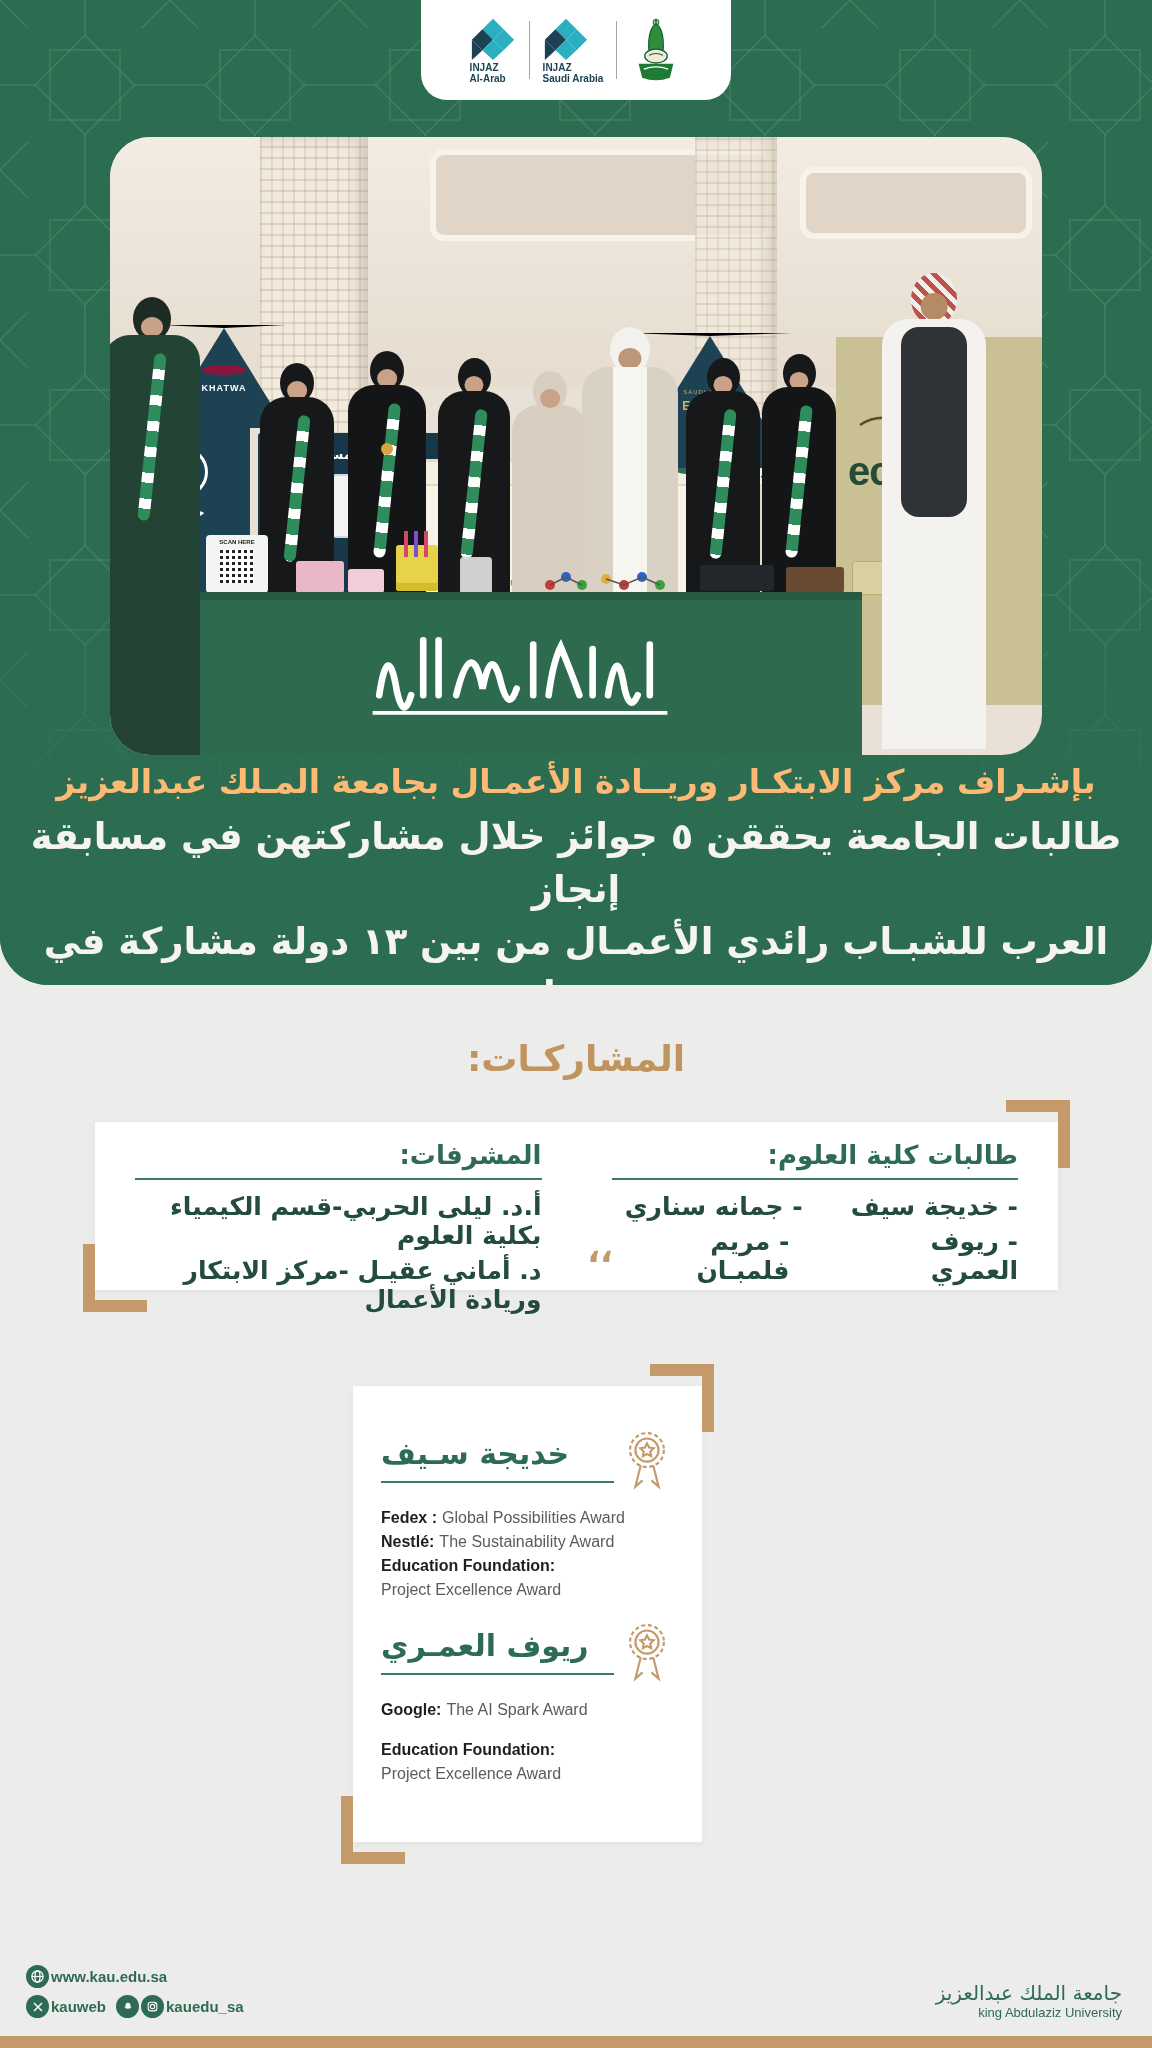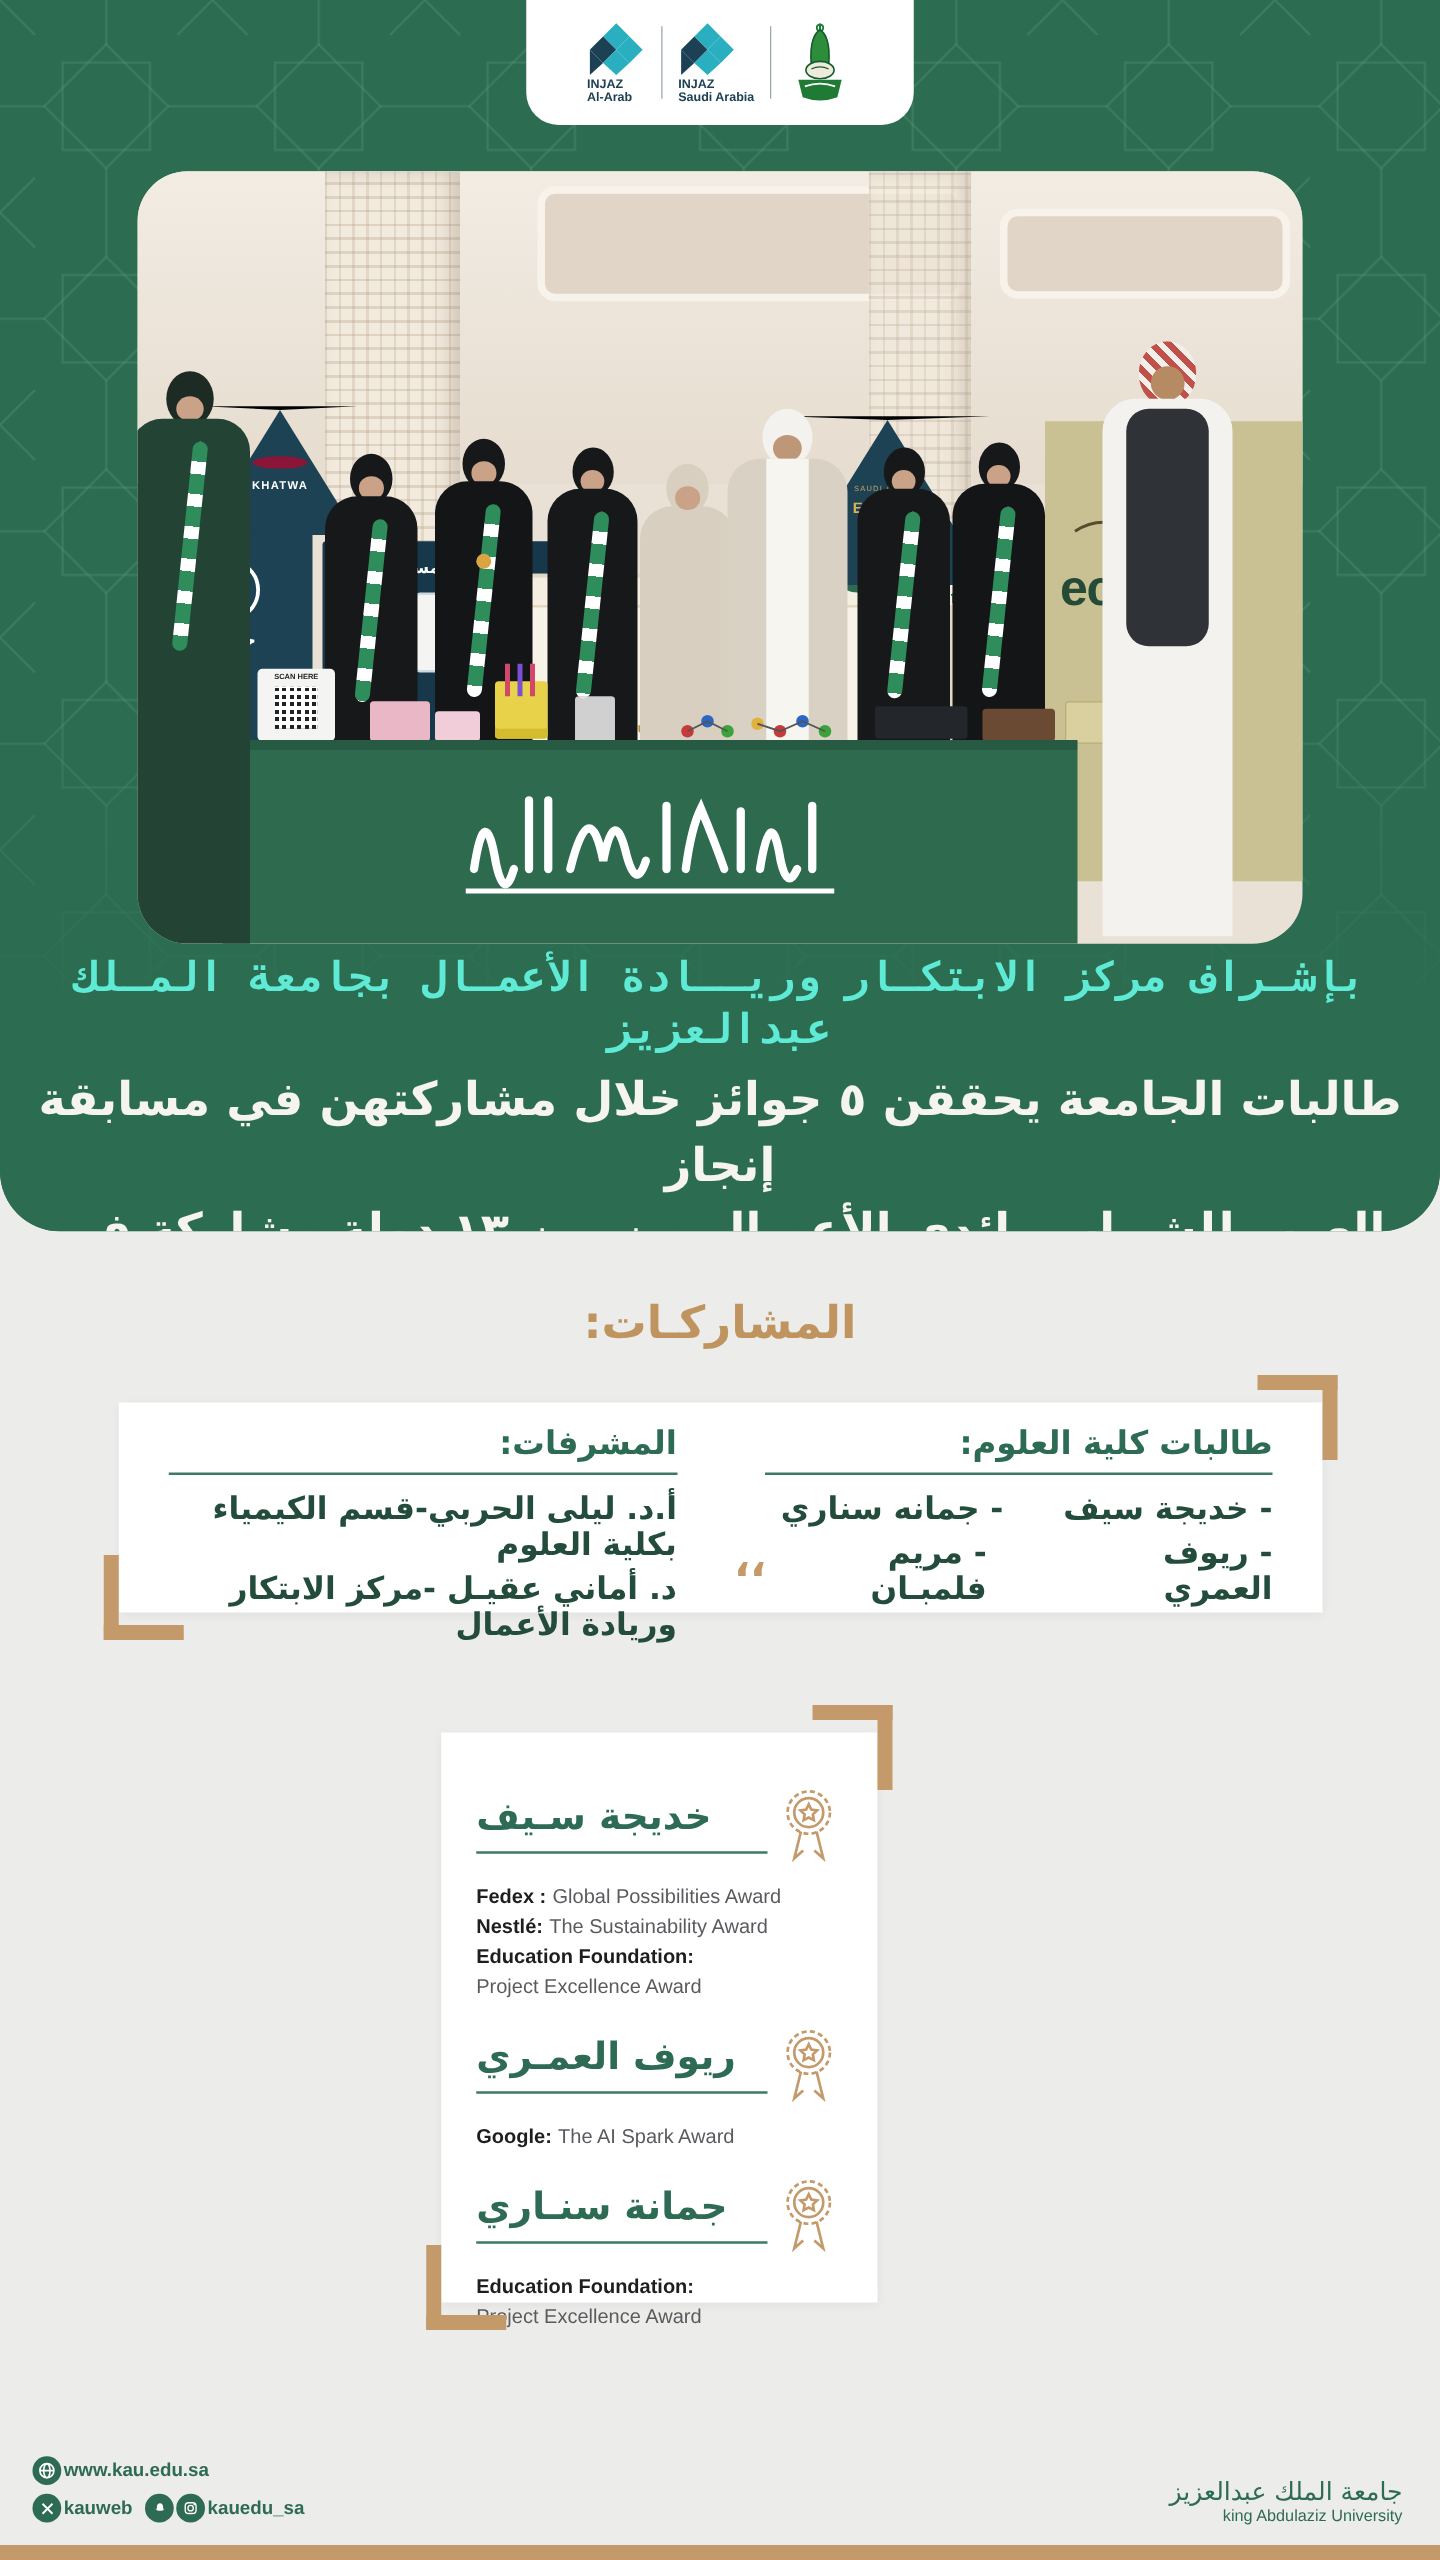--- a/index.html
+++ b/index.html
@@ -32,21 +32,21 @@
   .green-table{position:absolute;background:#2D6A4E;box-shadow:inset 0 8px 0 rgba(0,0,0,.15);}
   .fig{position:absolute;}
   .fig .head{position:relative;margin:0 auto;border-radius:50%;}
   .fig .face{position:absolute;left:50%;top:46%;transform:translateX(-50%);width:58%;height:46%;border-radius:50%;background:#C9A287;}
   .fig .body{border-radius:26px 26px 0 0;margin-top:-6px;}
   .sash{position:absolute;top:18px;left:50%;width:12px;height:70%;transform:translateX(-50%) rotate(6deg);background:repeating-linear-gradient(180deg,#2E8D5B 0 16px,#fff 16px 26px);border-radius:6px;}
   .item{position:absolute;}
 
   
   .headline{position:absolute;left:0;right:0;top:762px;text-align:center;z-index:5;}
-  .gold-line{font-size:33px;font-weight:bold;color:#5eead4;direction:rtl;font-family:Liberation Mono, monospace;}
+  .gold-line{font-size:33px;font-weight:bold;color:#fdba74;direction:rtl;}
   .white-lines{margin-top:10px;font-size:37px;font-weight:bold;color:#F6F4EE;line-height:1.42;direction:rtl;}
 
   
   .section-title{position:absolute;left:0;right:0;text-align:center;font-size:36px;font-weight:bold;color:#C0945F;direction:rtl;}
   #participants-title{top:1038px;}
   #awards-title{top:1322px;}
 
   
   .card{position:absolute;background:#fff;box-shadow:0 2px 8px rgba(0,0,0,.05);}
   .bracket{position:absolute;border-color:#C49A6B;border-style:solid;width:52px;height:56px;}
@@ -391,32 +391,20 @@
           </g>
         </svg>
         <div class="aw-name ar">ريوف العمـري</div>
       </div>
       <div class="aw-lines">
         <div class="aw-line"><b>Google:</b><span>The AI Spark Award</span></div>
       </div>
     </div>
 
     <div class="award-entry">
-      <div class="aw-head">
-        <svg class="medal" width="54" height="66" viewBox="0 0 60 74">
-          <g stroke="#C49A6B" stroke-width="2.4" fill="none">
-            <circle cx="30" cy="27" r="19" stroke-dasharray="4.5 3"></circle>
-            <circle cx="30" cy="27" r="13"></circle>
-            <path d="M30 19.5 l2.3 4.7 5.2.8 -3.8 3.6 .9 5.2 -4.6-2.4 -4.6 2.4 .9-5.2 -3.8-3.6 5.2-.8 z"></path>
-            <path d="M23 44 L17 68 L25 61"></path>
-            <path d="M37 44 L43 68 L35 61"></path>
-          </g>
-        </svg>
-        <div class="aw-name ar">جمانة سنـاري</div>
-      </div>
       <div class="aw-lines">
         <div class="aw-line"><b>Education Foundation:</b><span></span></div>
         <div class="aw-line"><b></b><span>Project Excellence Award</span></div>
       </div>
     </div>
   </div>
 
   <div class="footer">
     <div class="f-left">
       <div class="f-row">

